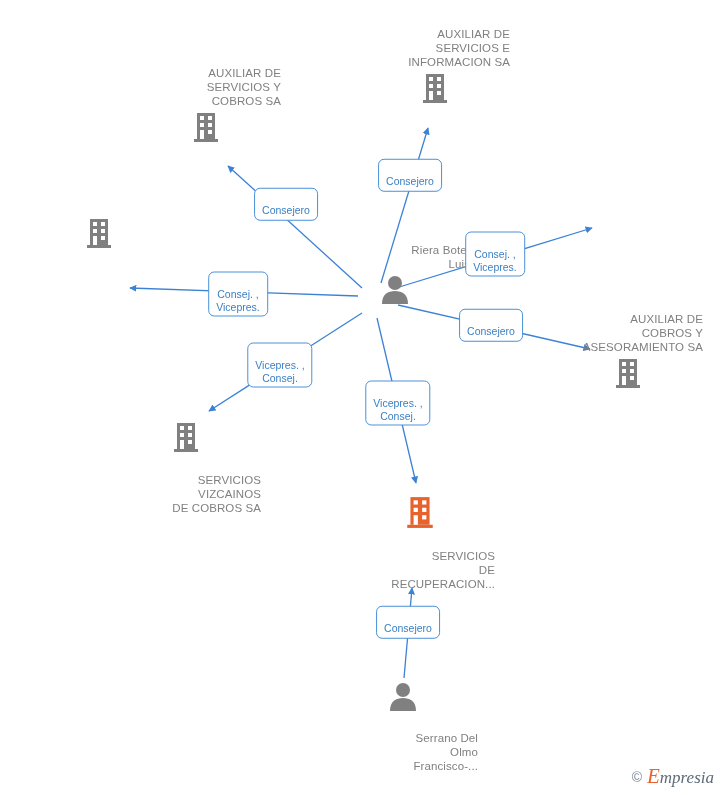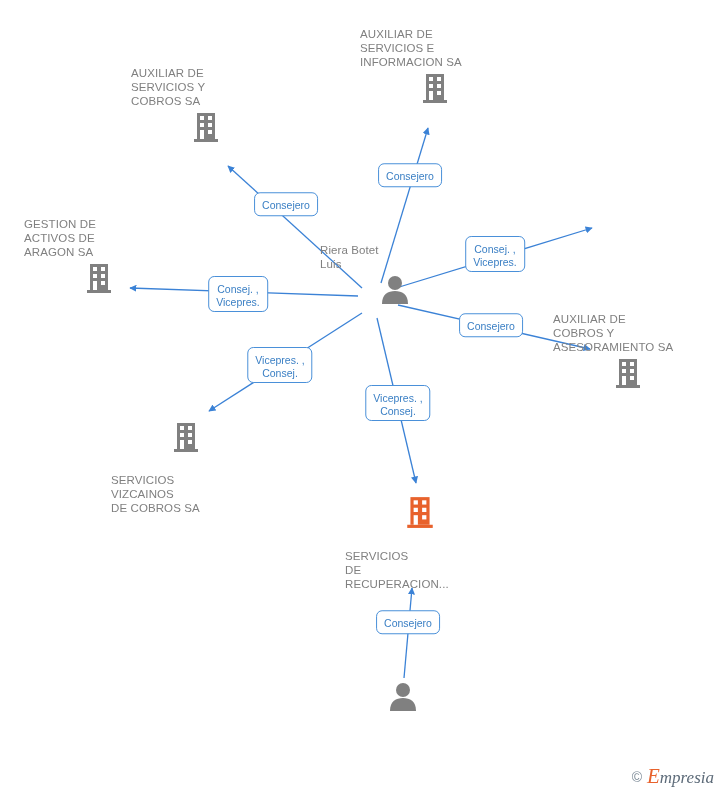--- a/index.html
+++ b/index.html
@@ -24,21 +24,21 @@
     position: absolute;
     left: 0; top: 0;
     width: 728px;
     height: 795px;
     pointer-events: none;
   }
   .node {
     position: absolute;
     width: 150px;
     margin-left: -75px;
-    text-align: left;
+    text-align: right;
     line-height: 14px;
   }
   .node .caption {
     font-size: 11.5px;
     color: #808080;
     letter-spacing: 0.1px;
     white-space: pre-line;
   }
   .node .glyph {
     display: block;
@@ -50,21 +50,21 @@
   .node.label-below .caption { margin-top: 20px; }
 
   .edge-label {
     position: absolute;
     background: #ffffff;
     border: 1.4px solid #4a90d9;
     border-radius: 6px;
     color: #3a7fc4;
     font-size: 10.5px;
     line-height: 12.5px;
-    padding: 6px 7px 3px 7px;
+    padding: 15px 7px 3px 7px;
     text-align: center;
     white-space: pre-line;
     transform: translate(-50%, -50%);
     box-sizing: border-box;
   }
   .watermark {
     position: absolute;
     right: 14px;
     bottom: 6px;
     font-size: 17px;
@@ -166,23 +166,20 @@
         <rect x="16" y="5" width="4" height="4" fill="#ffffff"></rect>
         <rect x="8" y="12" width="4" height="4" fill="#ffffff"></rect>
         <rect x="16" y="12" width="4" height="4" fill="#ffffff"></rect>
         <rect x="16" y="19" width="4" height="4" fill="#ffffff"></rect>
         <rect x="8" y="19" width="4" height="9" fill="#ffffff"></rect>
       </svg>
     </span>
   </div>
 
   <div class="node company label-above" style="left:99px; top:217px;">
-    <div class="caption">GESTION DE
-ACTIVOS DE
-ARAGON SA</div>
     <span class="glyph">
       <svg width="28" height="32" viewBox="0 0 28 32">
         <rect x="5" y="2" width="18" height="26" fill="#808080"></rect>
         <rect x="2" y="28" width="24" height="3" fill="#808080"></rect>
         <rect x="8" y="5" width="4" height="4" fill="#ffffff"></rect>
         <rect x="16" y="5" width="4" height="4" fill="#ffffff"></rect>
         <rect x="8" y="12" width="4" height="4" fill="#ffffff"></rect>
         <rect x="16" y="12" width="4" height="4" fill="#ffffff"></rect>
         <rect x="16" y="19" width="4" height="4" fill="#ffffff"></rect>
         <rect x="8" y="19" width="4" height="9" fill="#ffffff"></rect>
@@ -237,20 +234,23 @@
     </span>
   </div>
 
   <div class="node person label-below" style="left:403px; top:681px;">
     <span class="glyph">
       <svg width="30" height="30" viewBox="0 0 30 30">
         <circle cx="15" cy="9" r="7" fill="#808080"></circle>
         <path d="M 2 30 C 2 20 8 17 15 17 C 22 17 28 20 28 30 Z" fill="#808080"></path>
       </svg>
     </span>
+    <div class="caption">Serrano Del
+Olmo
+Francisco-...</div>
   </div>
 
   <div class="edge-label" style="left:286px; top:204px;">Consejero</div>
   <div class="edge-label" style="left:410px; top:175px;">Consejero</div>
   <div class="edge-label" style="left:495px; top:254px;">Consej. ,
 Vicepres.</div>
   <div class="edge-label" style="left:491px; top:325px;">Consejero</div>
   <div class="edge-label" style="left:238px; top:294px;">Consej. ,
 Vicepres.</div>
   <div class="edge-label" style="left:280px; top:365px;">Vicepres. ,

